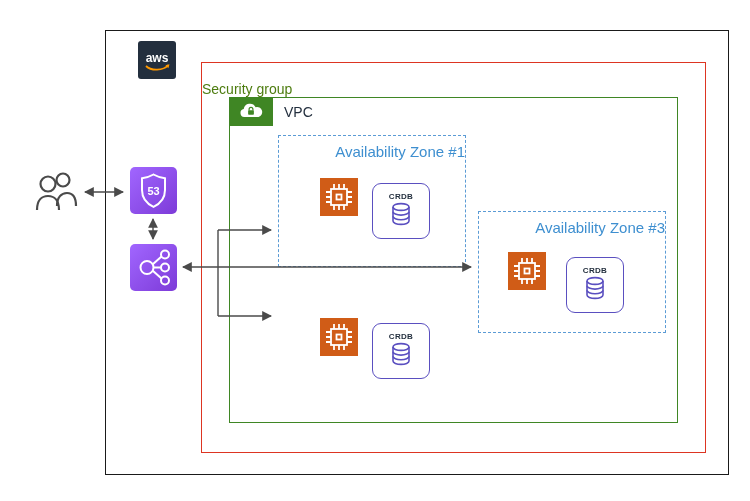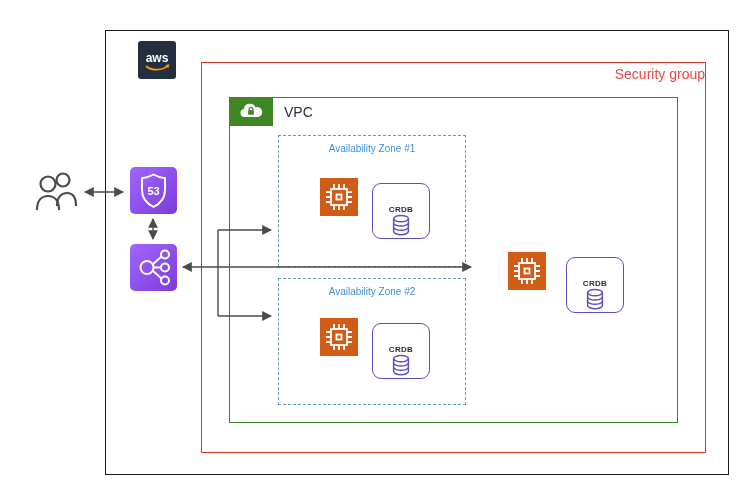--- a/index.html
+++ b/index.html
@@ -6,42 +6,42 @@
   .canvas{position:relative;width:750px;height:501px;background:#ffffff;overflow:hidden;}
 
   .outer-box{position:absolute;left:105px;top:30px;width:622px;height:443px;
     border:1.5px solid #1a1a1a;background:#ffffff;}
 
   .aws-logo{position:absolute;left:117px;top:41px;width:38px;height:38px;
     background:#232F3E;border-radius:3px;display:flex;align-items:center;justify-content:center;margin-left:21px;}
 
   .sg-box{position:absolute;left:201px;top:62px;width:503px;height:389px;
     border:1.5px solid #DD3522;}
-  .sg-label{position:absolute;top:3px;left:0;width:100%;text-align:right;
-    color:#ef4444;font-size:14px;}
+  .sg-label{position:absolute;top:18px;left:0;width:100%;text-align:left;
+    color:#4d7c0f;font-size:14px;}
 
   .vpc-box{position:absolute;left:229px;top:97px;width:447px;height:324px;
     border:1.5px solid #3F8624;}
   .vpc-icon{position:absolute;left:-1px;top:-1px;width:44px;height:29px;
     background:#3F8624;display:flex;align-items:center;justify-content:center;}
   .vpc-label{position:absolute;left:54px;top:6px;color:#232F3E;font-size:14px;}
 
   .az{position:absolute;border:1.5px dashed #5B9BD5;}
-  .az-label{position:absolute;top:7px;left:0;width:100%;text-align:center;
-    color:#3E8FD0;font-size:10px;}
+  .az-label{position:absolute;top:7px;left:0;width:100%;text-align:right;
+    color:#3E8FD0;font-size:15px;}
   .az1{left:278px;top:135px;width:186px;height:130px;}
   .az2{left:278px;top:278px;width:186px;height:125px;}
   .az3{left:478px;top:211px;width:186px;height:120px;}
 
   .ec2-icon{position:absolute;width:38px;height:38px;background:#D05C17;
     display:flex;align-items:center;justify-content:center;}
 
   .crdb-card{position:absolute;width:58px;height:56px;background:#ffffff;
     border:1.6px solid #5A4FC0;border-radius:9px;display:flex;flex-direction:column;
-    align-items:center;padding-top:21px;box-sizing:border-box;}
+    align-items:center;padding-top:8px;box-sizing:border-box;}
   .crdb-label{font-size:8px;font-weight:bold;color:#232F3E;letter-spacing:0.3px;}
 
   .users-icon{position:absolute;left:30px;top:166px;}
 
   .net-icon{position:absolute;width:47px;height:47px;border-radius:5px;
     background:linear-gradient(135deg,#A166FF 0%,#7D3BD8 100%);
     display:flex;align-items:center;justify-content:flex-end;}
   .r53{left:130px;top:167px;}
   .elb{left:130px;top:244px;}
 
@@ -96,23 +96,20 @@
     <svg width="22" height="28" viewBox="0 0 22 26">
       <g stroke="#5A4FC0" stroke-width="1.6" fill="none">
         <ellipse cx="11" cy="5" rx="8" ry="3.4"></ellipse>
         <path d="M3 5 V19 a8 3.4 0 0 0 16 0 V5"></path>
         <path d="M3 9.7 a8 3.4 0 0 0 16 0"></path>
         <path d="M3 14.3 a8 3.4 0 0 0 16 0"></path>
       </g>
     </svg>
   </div>
 
-  <div class="az az2">
-    <div class="az-label">Availability Zone #2</div>
-  </div>
   <div class="ec2-icon" style="left:320px;top:318px;">
     <svg width="38" height="38" viewBox="0 0 38 38">
       <g stroke="#ffffff" stroke-width="1.8" fill="none">
         <rect x="11" y="11" width="16" height="16"></rect>
         <rect x="16.5" y="16.5" width="5" height="5"></rect>
         <path d="M14 6 V11 M19 6 V11 M24 6 V11 M14 27 V32 M19 27 V32 M24 27 V32
                  M6 14 H11 M6 19 H11 M6 24 H11 M27 14 H32 M27 19 H32 M27 24 H32"></path>
       </g>
     </svg>
   </div>
@@ -121,20 +118,23 @@
     <svg width="22" height="28" viewBox="0 0 22 26">
       <g stroke="#5A4FC0" stroke-width="1.6" fill="none">
         <ellipse cx="11" cy="5" rx="8" ry="3.4"></ellipse>
         <path d="M3 5 V19 a8 3.4 0 0 0 16 0 V5"></path>
         <path d="M3 9.7 a8 3.4 0 0 0 16 0"></path>
         <path d="M3 14.3 a8 3.4 0 0 0 16 0"></path>
       </g>
     </svg>
   </div>
 
+  <div class="az az3">
+    <div class="az-label">Availability Zone #3</div>
+  </div>
   <div class="ec2-icon" style="left:508px;top:252px;">
     <svg width="38" height="38" viewBox="0 0 38 38">
       <g stroke="#ffffff" stroke-width="1.8" fill="none">
         <rect x="11" y="11" width="16" height="16"></rect>
         <rect x="16.5" y="16.5" width="5" height="5"></rect>
         <path d="M14 6 V11 M19 6 V11 M24 6 V11 M14 27 V32 M19 27 V32 M24 27 V32
                  M6 14 H11 M6 19 H11 M6 24 H11 M27 14 H32 M27 19 H32 M27 24 H32"></path>
       </g>
     </svg>
   </div>

